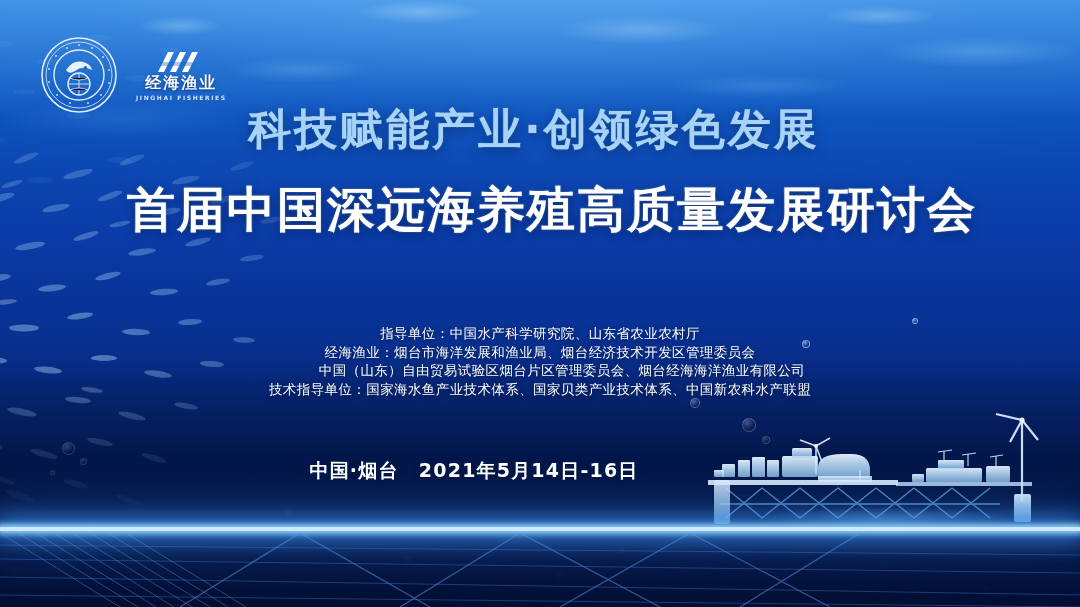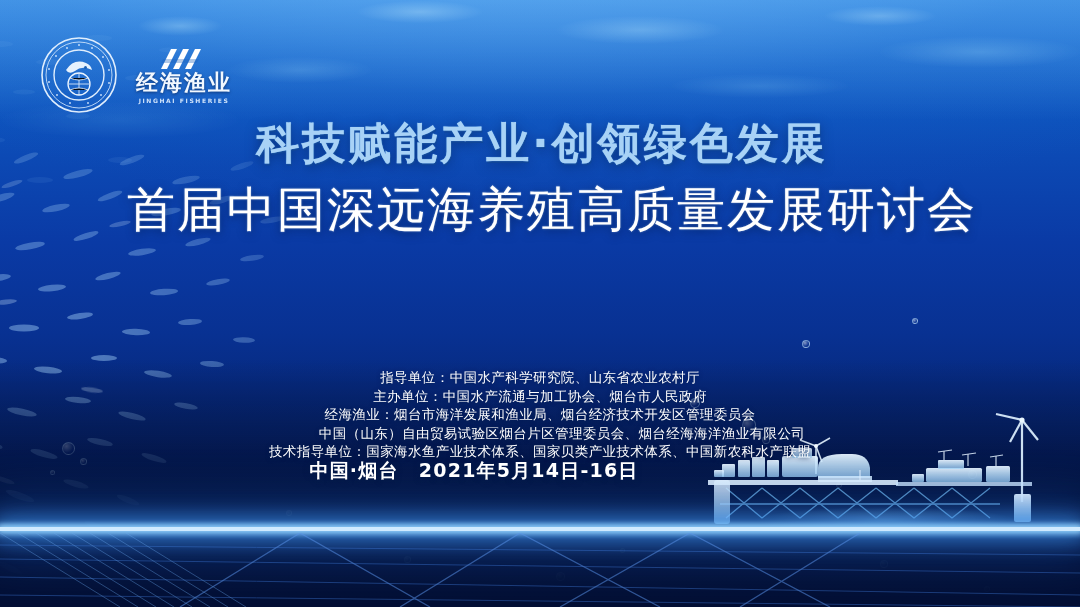--- a/index.html
+++ b/index.html
@@ -57,39 +57,38 @@
     position:absolute; left:0; top:0; width:1080px; height:18px;
     background:linear-gradient(180deg, rgba(140,205,255,0), rgba(150,215,255,.55) 45%, rgba(120,190,255,.18) 75%, rgba(0,0,0,0));
   }
   .meshwrap{ position:absolute; left:0; top:533px; width:1080px; height:74px; overflow:hidden; pointer-events:none; opacity:.75; }
 
   
   .logos{ position:absolute; left:40px; top:36px; display:flex; align-items:center; gap:18px; }
   .seal{ width:78px; height:78px; }
   .jh{ display:flex; flex-direction:column; align-items:center; gap:1px; }
   .jh-mark{ width:58px; height:24px; }
-  .jh-cn{ font-size:22px; font-weight:700; color:#f2f8ff; letter-spacing:2px; line-height:1; text-shadow:0 1px 3px rgba(0,20,60,.6); }
+  .jh-cn{ font-size:16px; font-weight:700; color:#f2f8ff; letter-spacing:2px; line-height:1; text-shadow:0 1px 3px rgba(0,20,60,.6); }
   .jh-en{ font-size:6px; font-weight:700; color:#cfe3fb; letter-spacing:1.6px; line-height:1; margin-top:3px; }
 
   
   .tagline{
-    position:absolute; left:8px; top:108px; width:1068px; text-align:center;
+    position:absolute; left:0; top:108px; width:1068px; text-align:center;
     font-size:43px; font-weight:700; letter-spacing:3px; line-height:1;
     color:#a8d2f6;
     text-shadow:0 0 1px #6fb3ef, 1px 2px 0 rgba(16,70,150,.85), 0 3px 12px rgba(5,35,95,.65);
-    margin-top:14px;
   }
   .headline{ position:absolute; left:0; top:178px; width:1080px; text-align:center; }
   .headline .hl{
-    display:block; font-size:48px; font-weight:400; color:#ffffff; letter-spacing:2px; line-height:62px;
+    display:block; font-size:48px; font-weight:700; color:#ffffff; letter-spacing:2px; line-height:62px;
     text-shadow:0 2px 10px rgba(4,30,85,.75), 0 0 2px rgba(210,235,255,.6);
     padding-left:24px;
   }
 
-  .orgs{ position:absolute; left:0; top:324px; width:1080px; text-align:center;margin-top:44px; }
+  .orgs{ position:absolute; left:0; top:324px; width:1080px; text-align:center; }
   .orgs .ln{
     display:block; font-size:13.5px; line-height:18.5px; color:#ffffff; letter-spacing:.4px;
     text-shadow:0 1px 4px rgba(3,25,70,.85);
   }
   .orgs .indent{ padding-left:44px; }
 
   .place{
     position:absolute; left:0; top:458px; width:948px; text-align:center;
     font-size:19px; font-weight:600; color:#ffffff; letter-spacing:1.2px;
     text-shadow:0 1px 6px rgba(3,25,70,.9);
@@ -383,21 +382,20 @@
   </div>
 
   <div class="tagline">科技赋能产业·创领绿色发展</div>
 
   <div class="headline">
     <span class="hl">首届中国深远海养殖高质量发展研讨会</span>
   </div>
 
   <div class="orgs">
     <span class="ln">指导单位：中国水产科学研究院、山东省农业农村厅</span>
-    <span class="ln">主办单位：中国水产流通与加工协会、烟台市人民政府</span>
     <span class="ln">经海渔业：烟台市海洋发展和渔业局、烟台经济技术开发区管理委员会</span>
     <span class="ln indent">中国（山东）自由贸易试验区烟台片区管理委员会、烟台经海海洋渔业有限公司</span>
     <span class="ln">技术指导单位：国家海水鱼产业技术体系、国家贝类产业技术体系、中国新农科水产联盟</span>
   </div>
 
   <div class="place">中国·烟台　2021年5月14日-16日</div>
 
 </div>
 
 </body></html>

